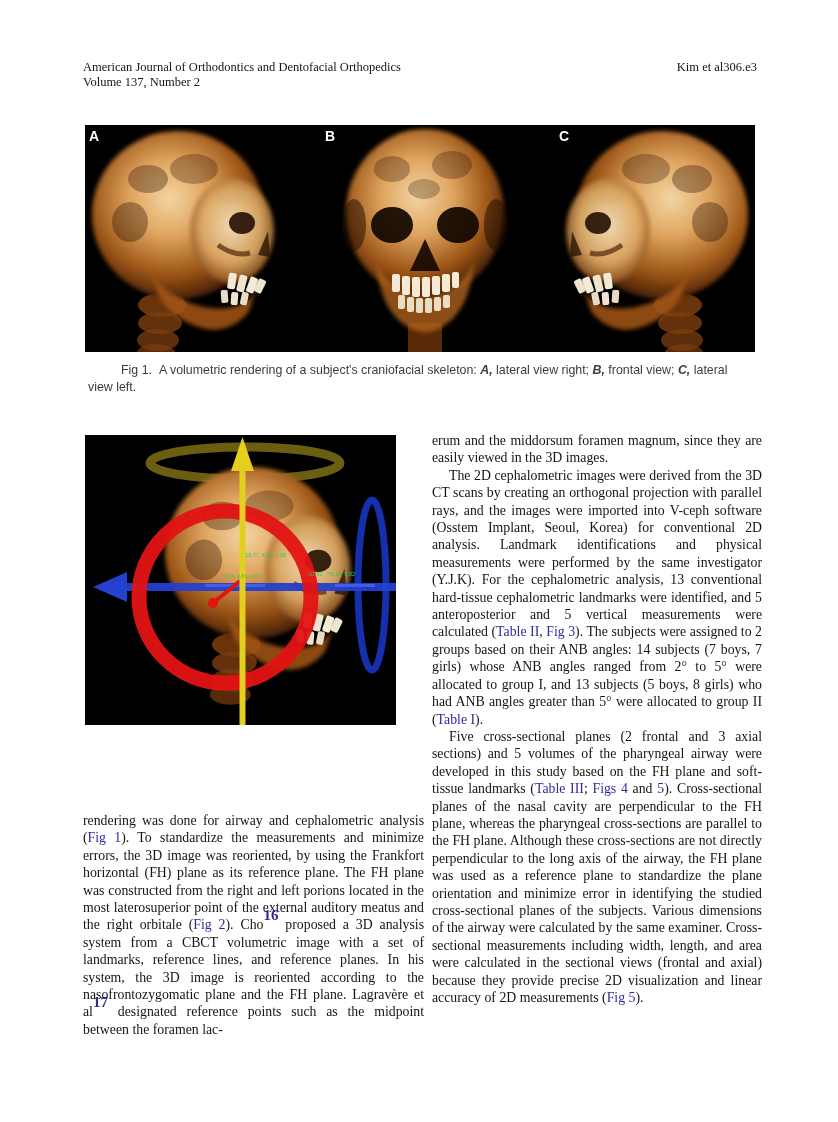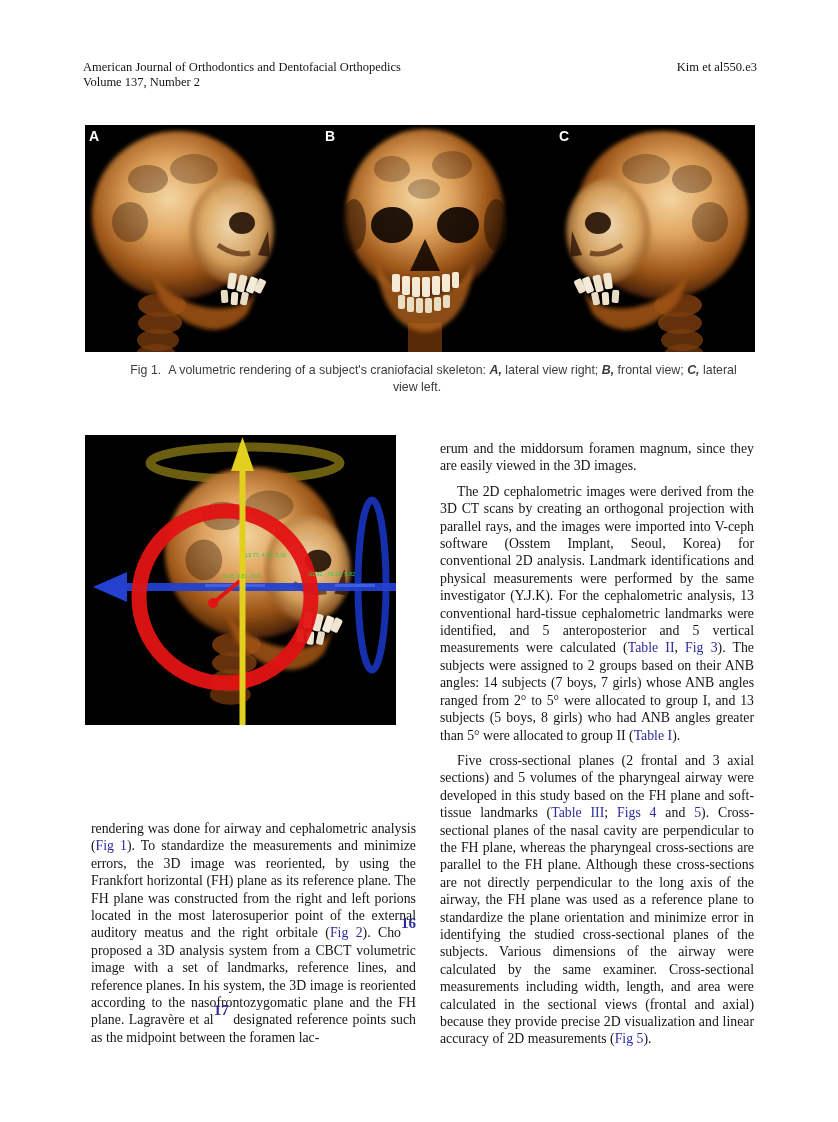--- a/index.html
+++ b/index.html
@@ -14,45 +14,45 @@
 
   
   .fig1-wrap { position:absolute; left:85px; top:125px; width:670px; height:227px; background:#000; }
   .fig2-wrap { position:absolute; left:85px; top:435px; width:311px; height:290px; background:#000; }
   .fig1-wrap svg, .fig2-wrap svg { display:block; }
 
   .caption {
     font-family:"Liberation Sans", sans-serif; font-size:12.4px; line-height:16.8px;
     color:#3c3c3c;
   }
-  .fig1-caption { position:absolute; left:88px; top:362px; width:658px; text-indent:33px;text-align:center; }
+  .fig1-caption { position:absolute; left:88px; top:362px; width:658px; text-indent:33px; }
   .fig2-caption { position:absolute; left:83px; top:741px; width:326px; }
   .cap-label { margin-right:7px; }
   .panel-letter { font-weight:bold; font-style:italic; }
 
   
   .col-left  { position:absolute; left:83px;  top:812px; width:341px; }
   .col-right { position:absolute; left:432px; top:432px; width:330px; }
-  .bodycol p { margin:8px; text-align:justify; font-size:13.8px; line-height:17.4px; }
+  .bodycol p { margin:0; text-align:justify; font-size:13.8px; line-height:17.4px; }
   .bodycol p.indent { text-indent:17px; }
   sup { font-size:15px; line-height:0; position:relative; top:-4px;font-weight:bold; }
   .xref { color:var(--link-color,#2b2b9c); text-decoration:none; cursor:pointer; }
 </style>
 </head>
 <body>
 
 <div class="page">
 
   <div class="header-left">
     <div>American Journal of Orthodontics and Dentofacial Orthopedics</div>
     <div>Volume 137, Number 2</div>
   </div>
   <div class="header-right">
     <span>Kim et al</span>
-    <span>550.e3</span>
+    <span>306.e3</span>
   </div>
 
   <div class="fig1-wrap">
     <svg width="670" height="227" viewBox="0 0 670 227">
       <defs>
         <radialGradient id="boneGrad" cx="45%" cy="40%" r="65%">
           <stop offset="0" stop-color="#f3d6a2"></stop>
           <stop offset="0.35" stop-color="#dfa45f"></stop>
           <stop offset="0.7" stop-color="#9c5516"></stop>
           <stop offset="1" stop-color="#301203"></stop>

